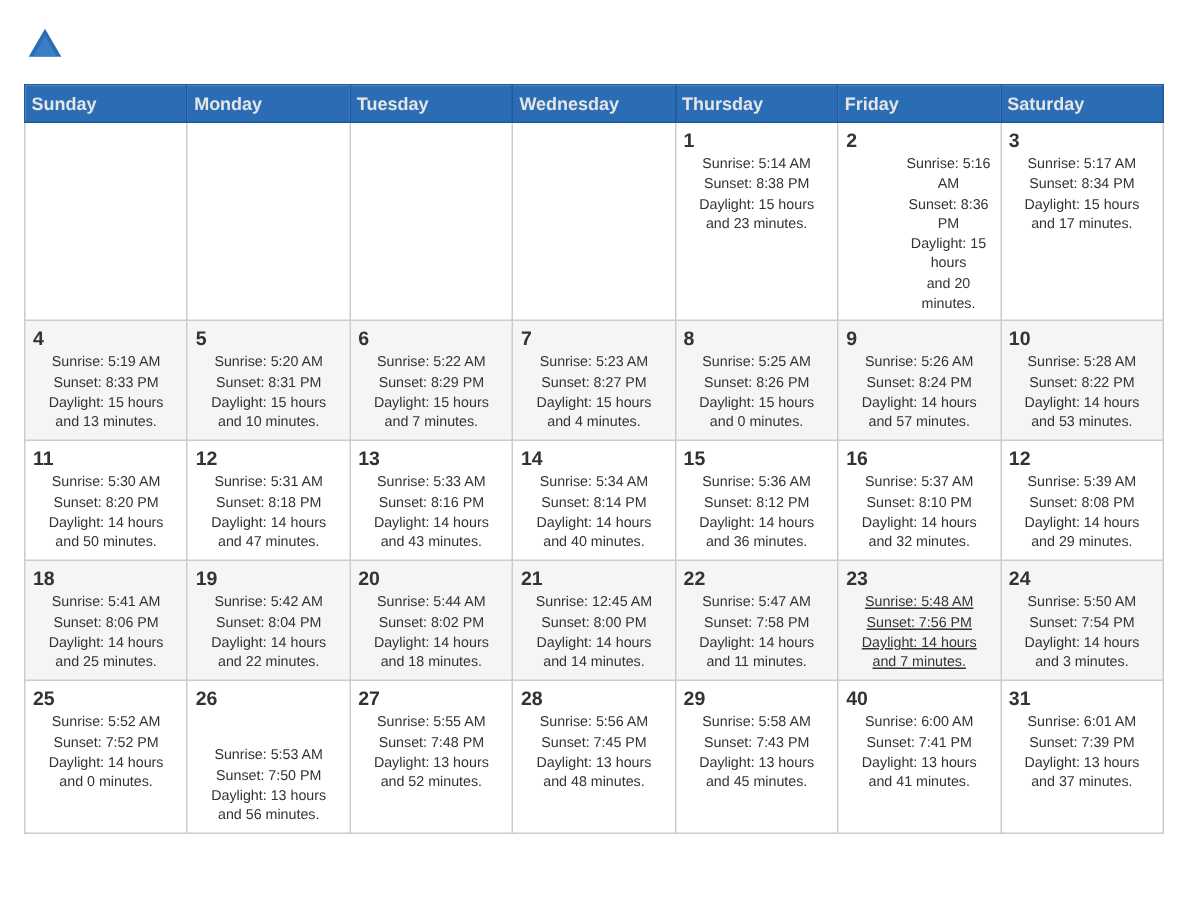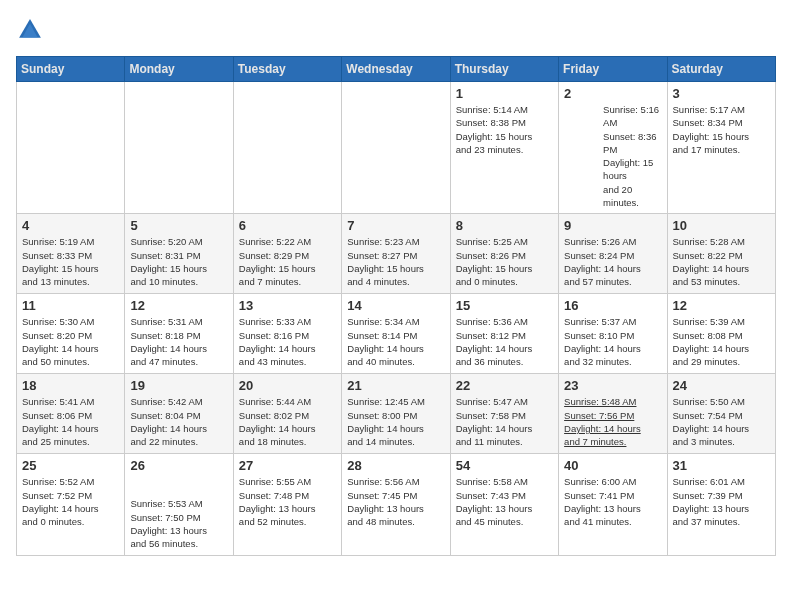--- a/index.html
+++ b/index.html
@@ -81,20 +81,21 @@
     .day-number {
       font-size: 13px;
       font-weight: bold;
       color: #333;
       margin-bottom: 2px;
     }
     .day-info {
       font-size: 9.5px;
       line-height: 1.4;
       color: #333;
+      text-align: center;
     }
     .empty-cell {
       background: #fff !important;
     }
   </style>
 </head>
 <body>
 
 <div class="header-section">
   <div class="logo">
@@ -329,21 +330,21 @@
 and 52 minutes.</div>
         </td>
         <td>
           <div class="day-number">28</div>
           <div class="day-info" style="white-space: pre-line;">Sunrise: 5:56 AM
 Sunset: 7:45 PM
 Daylight: 13 hours
 and 48 minutes.</div>
         </td>
         <td>
-          <div class="day-number">54</div>
+          <div class="day-number">29</div>
           <div class="day-info" style="white-space: pre-line;">Sunrise: 5:58 AM
 Sunset: 7:43 PM
 Daylight: 13 hours
 and 45 minutes.</div>
         </td>
         <td>
           <div class="day-number">40</div>
           <div class="day-info" style="white-space: pre-line;">Sunrise: 6:00 AM
 Sunset: 7:41 PM
 Daylight: 13 hours

